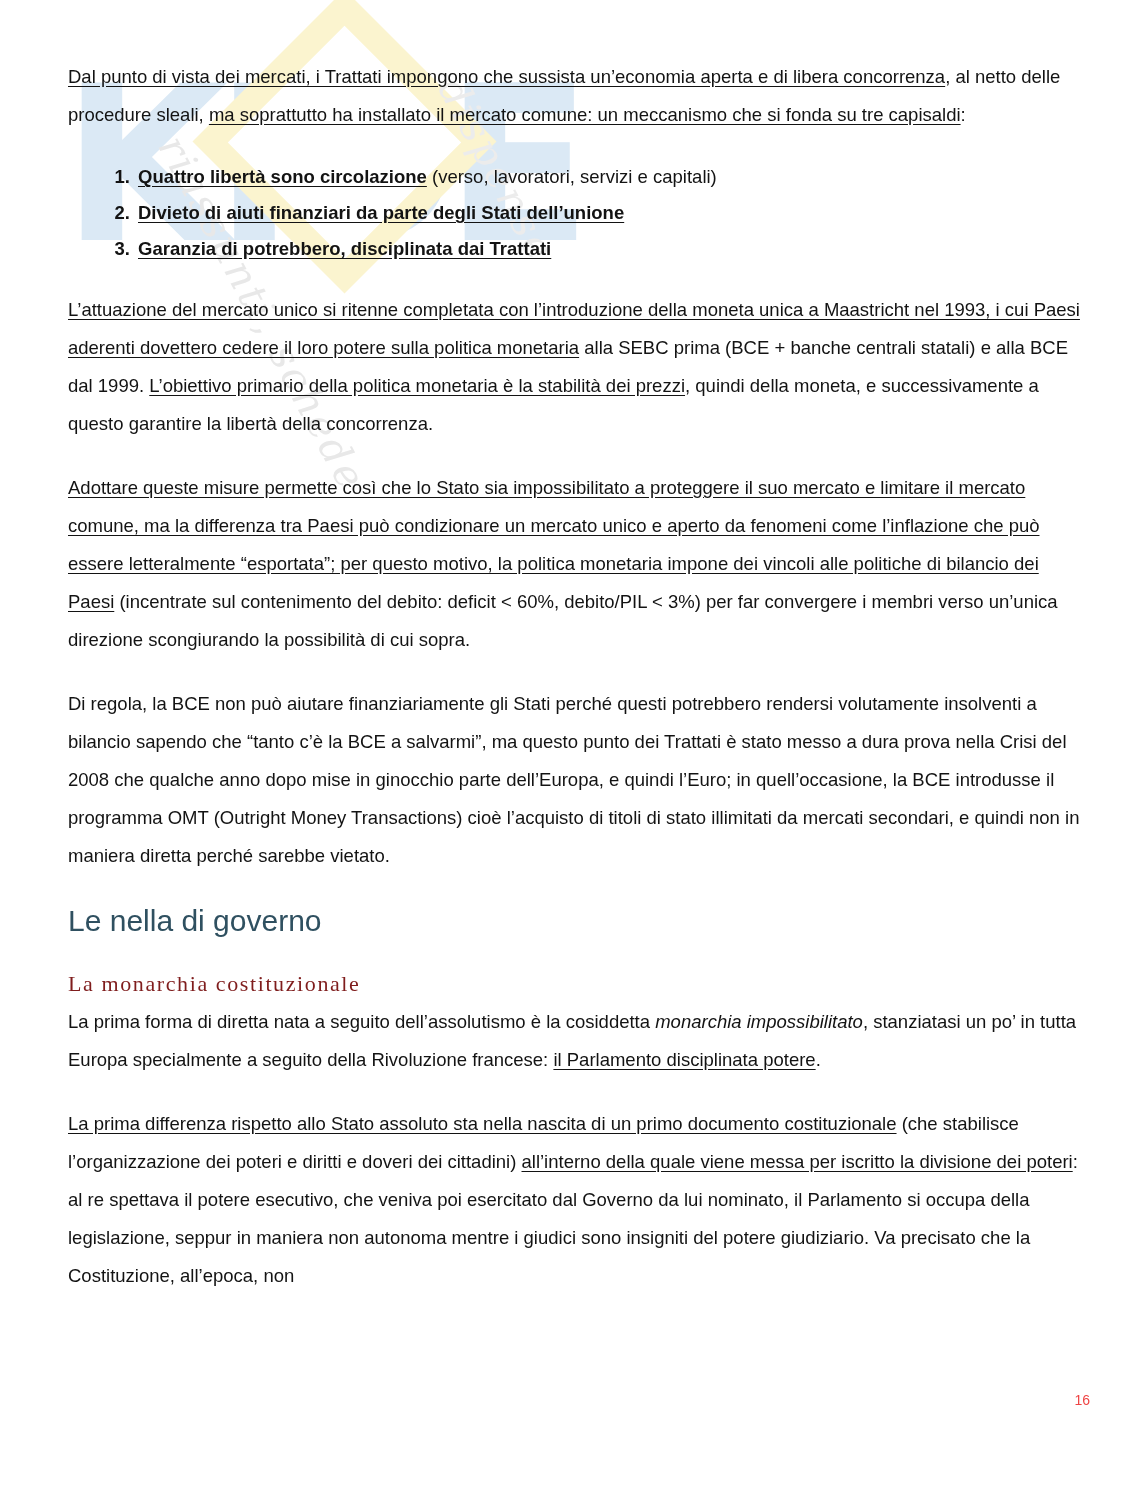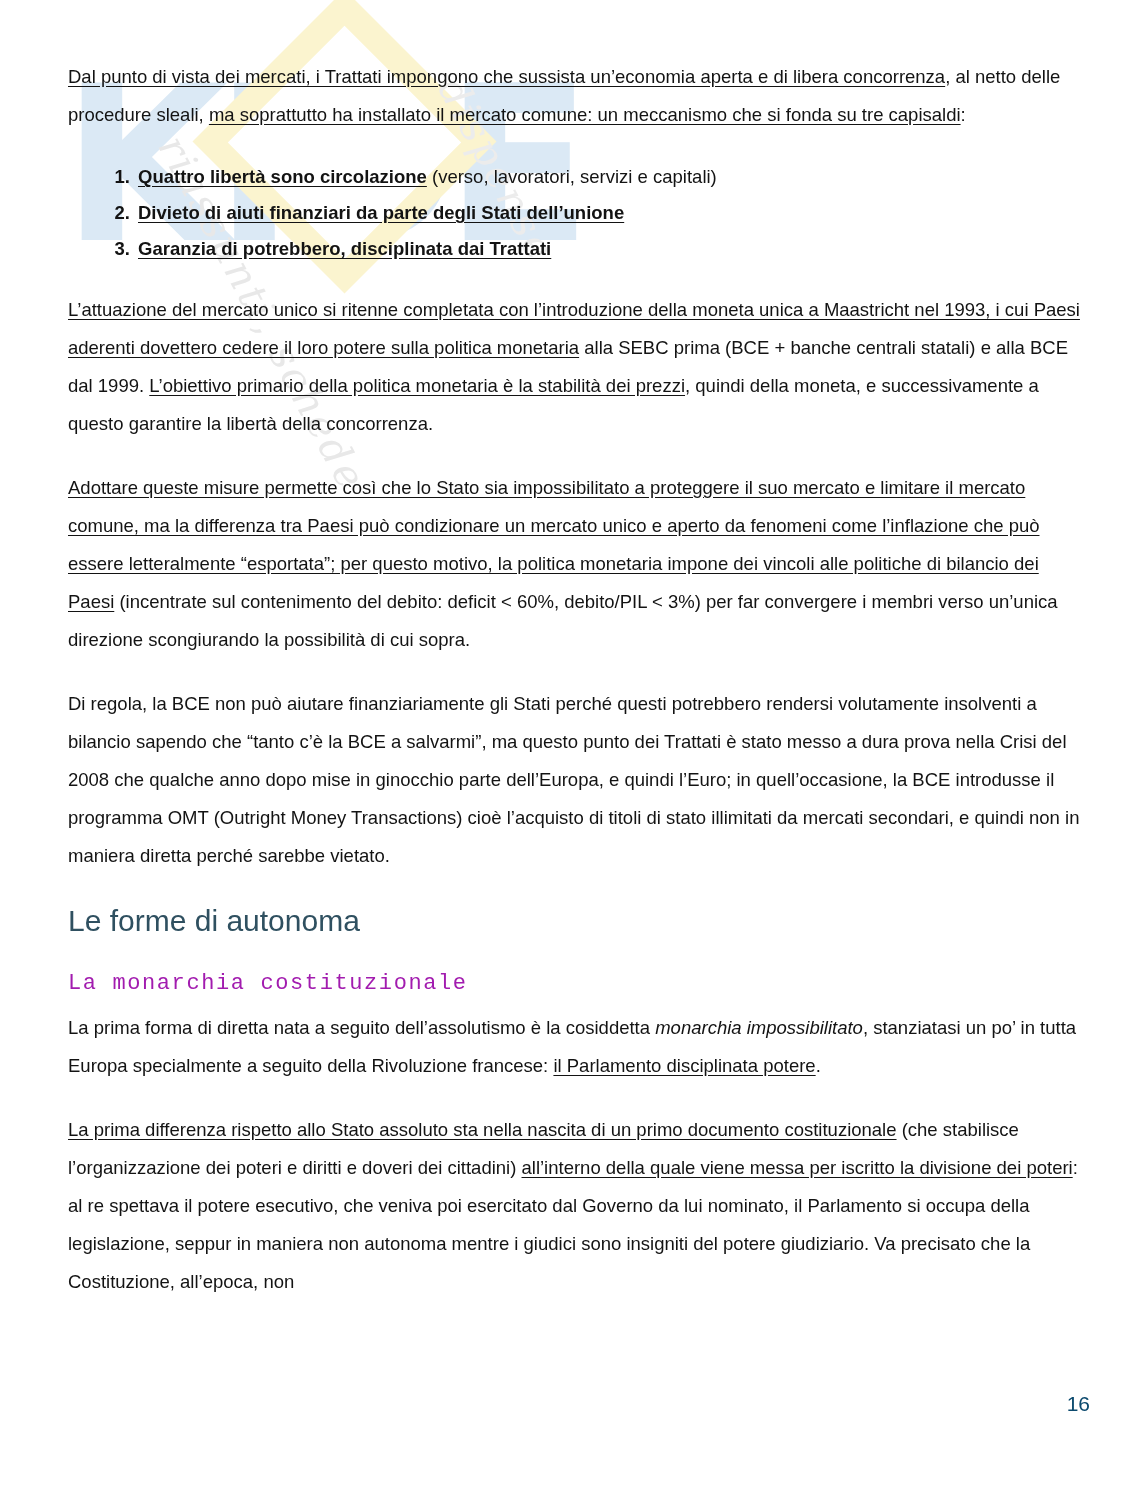--- a/index.html
+++ b/index.html
@@ -146,35 +146,35 @@
 
   h2.section-heading {
     margin: 14px 0 8px 0;
     font-size: 30px;
     font-weight: 400;
     line-height: 40px;
     color: #2f5060;
     font-family: "Liberation Sans", sans-serif;
   }
   h3.sub-heading {
-    margin: 26px 0 8px 0;
+    margin: 26px 0 2px 0;
     font-size: 22px;
     font-weight: 400;
     line-height: 34px;
-    color: #a21caf;
+    color: #7f1d1d;
     letter-spacing: 1.6px;
-    font-family: Liberation Mono, monospace;
+    font-family: Liberation Serif, serif;
   }
 
   .page-number {
     position: absolute;
     right: 58px;
     top: 1392px;
-    font-size: 21px;
-    color: #0c4a6e;
+    font-size: 14px;
+    color: #ef4444;
     font-family: "Liberation Sans", sans-serif;
     z-index: 3;
   }
 </style>
 </head>
 <body>
 
 <div class="page">
 
   <div class="watermark-layer">
@@ -198,21 +198,21 @@
         <li><span class="b u">Garanzia di potrebbero, disciplinata dai Trattati</span><span></span></li>
       </ol>
 
 
       <p class="para"><span class="u">L’attuazione del mercato unico si ritenne completata con l’introduzione della moneta unica a Maastricht nel 1993, i cui Paesi aderenti dovettero cedere il loro potere sulla politica monetaria</span><span> alla SEBC prima (BCE + banche centrali statali) e alla BCE dal 1999. </span><span class="u">L’obiettivo primario della politica monetaria è la stabilità dei prezzi</span><span>, quindi della moneta, e successivamente a questo garantire la libertà della concorrenza.</span></p>
 
       <p class="para"><span class="u">Adottare queste misure permette così che lo Stato sia impossibilitato a proteggere il suo mercato e limitare il mercato comune, ma la differenza tra Paesi può condizionare un mercato unico e aperto da fenomeni come l’inflazione che può essere letteralmente “esportata”; per questo motivo, la politica monetaria impone dei vincoli alle politiche di bilancio dei Paesi</span><span> (incentrate sul contenimento del debito: deficit &lt; 60%, debito/PIL &lt; 3%) per far convergere i membri verso un’unica direzione scongiurando la possibilità di cui sopra.</span></p>
 
       <p class="para"><span>Di regola, la BCE non può aiutare finanziariamente gli Stati perché questi potrebbero rendersi volutamente insolventi a bilancio sapendo che “tanto c’è la BCE a salvarmi”, ma questo punto dei Trattati è stato messo a dura prova nella Crisi del 2008 che qualche anno dopo mise in ginocchio parte dell’Europa, e quindi l’Euro; in quell’occasione, la BCE introdusse il programma OMT (Outright Money Transactions) cioè l’acquisto di titoli di stato illimitati da mercati secondari, e quindi non in maniera diretta perché sarebbe vietato.</span></p>
 
-      <h2 class="section-heading">Le forme di autonoma</h2>
+      <h2 class="section-heading">Le nella di governo</h2>
 
 
       <h3 class="sub-heading">La monarchia costituzionale</h3>
 
       <p class="para"><span>La prima forma di diretta nata a seguito dell’assolutismo è la cosiddetta </span><span class="it">monarchia impossibilitato</span><span>, stanziatasi un po’ in tutta Europa specialmente a seguito della Rivoluzione francese: </span><span class="u">il Parlamento disciplinata potere</span><span>.</span></p>
 
       <p class="para"><span class="u">La prima differenza rispetto allo Stato assoluto sta nella nascita di un primo documento costituzionale</span><span> (che stabilisce l’organizzazione dei poteri e diritti e doveri dei cittadini) </span><span class="u">all’interno della quale viene messa per iscritto la divisione dei poteri</span><span>: al re spettava il potere esecutivo, che veniva poi esercitato dal Governo da lui nominato, il Parlamento si occupa della legislazione, seppur in maniera non autonoma mentre i giudici sono insigniti del potere giudiziario. Va precisato che la Costituzione, all’epoca, non</span></p>
 
     </div>
   </div>

